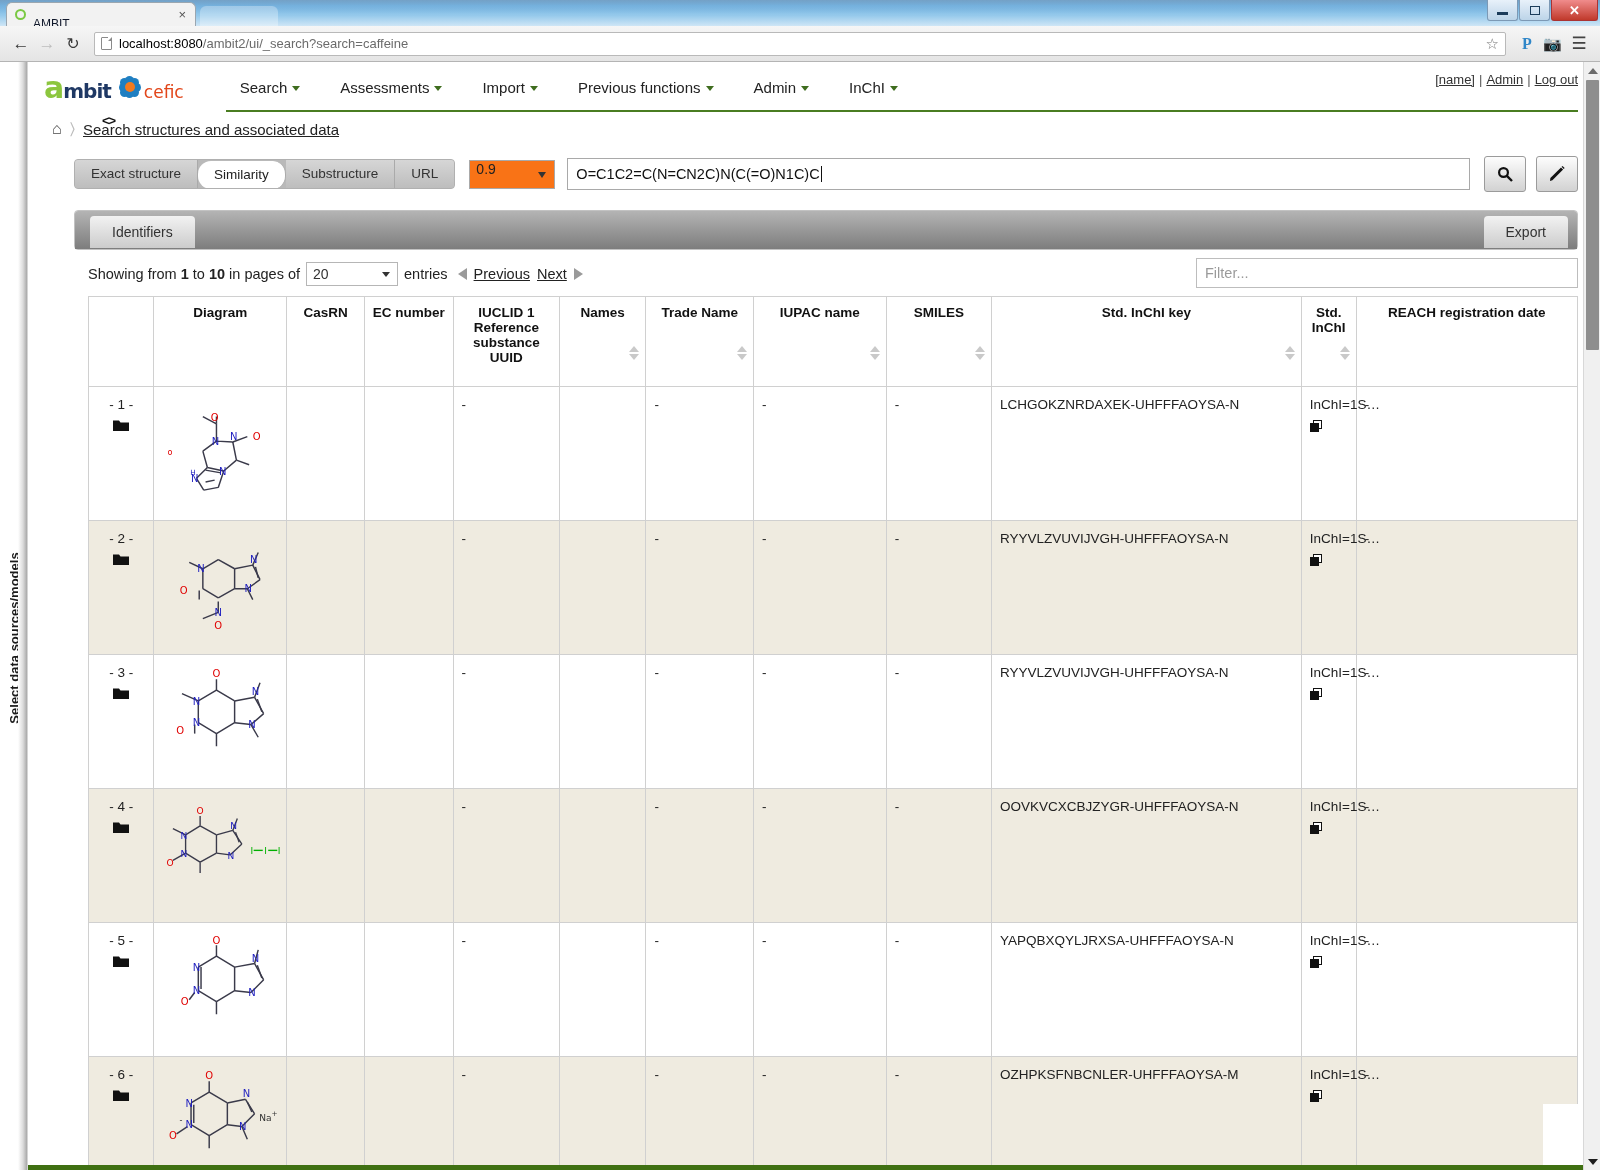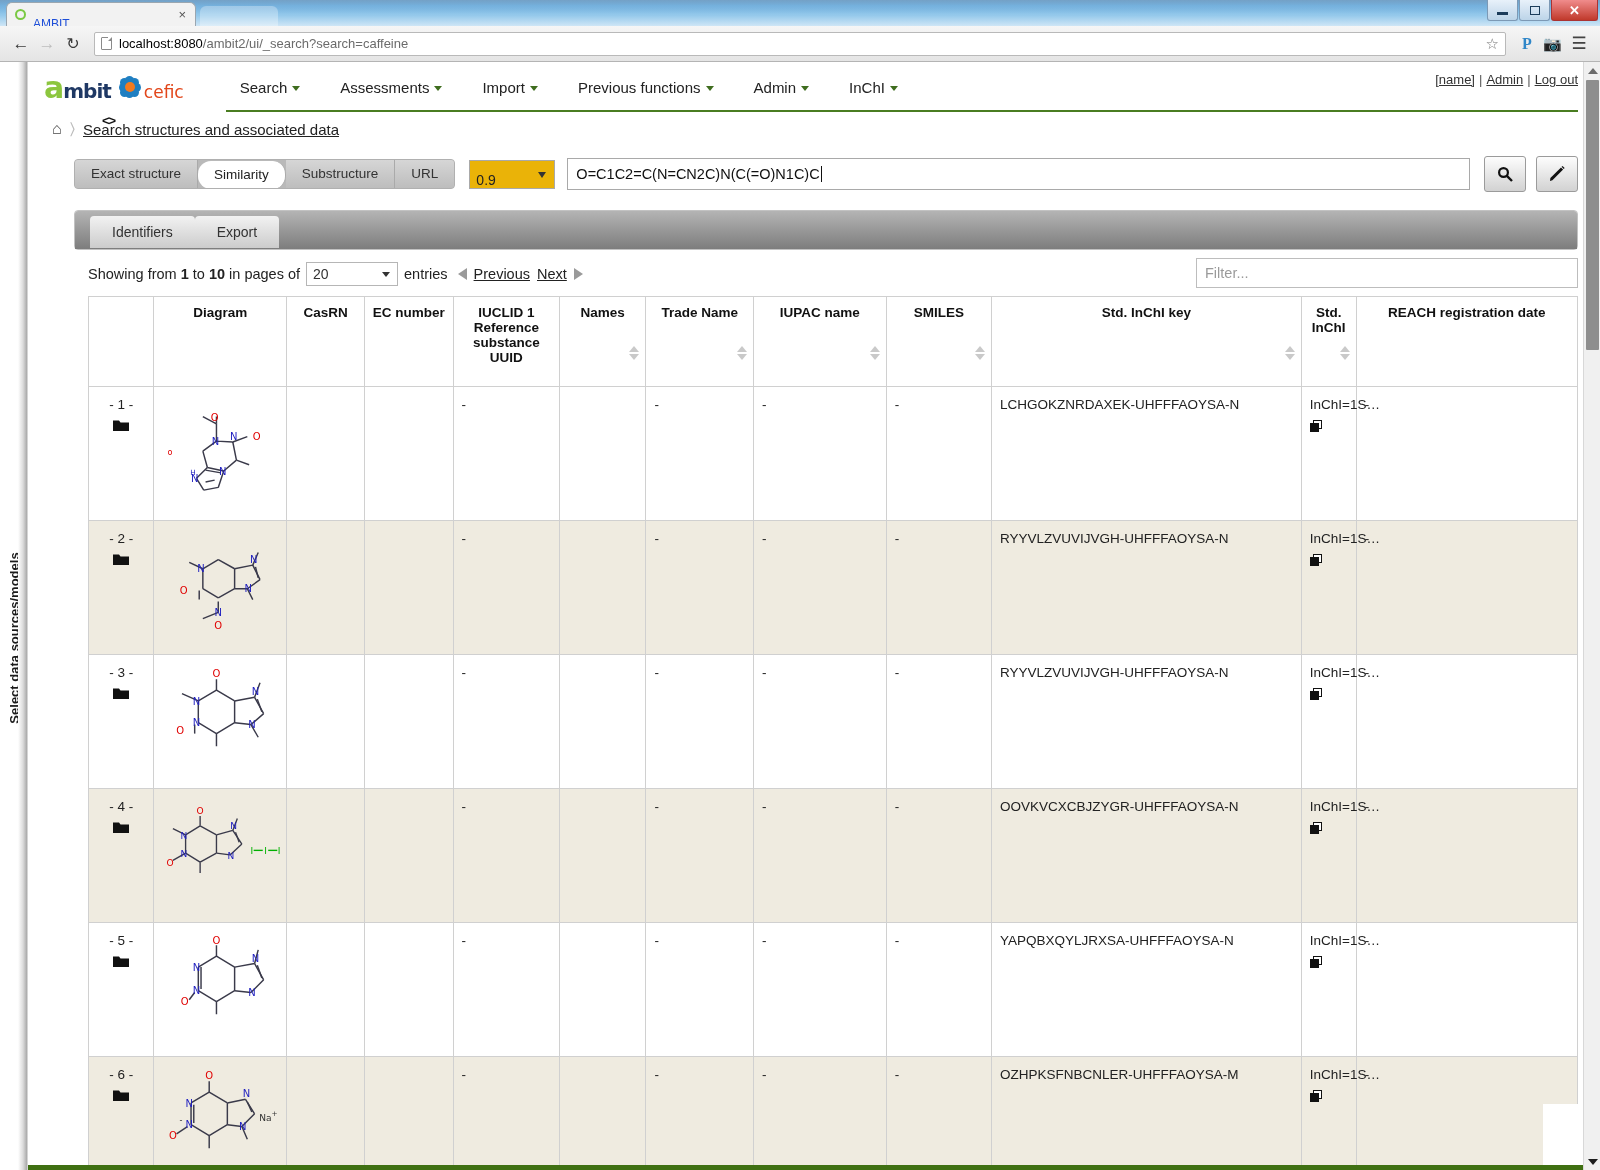--- a/index.html
+++ b/index.html
@@ -33,21 +33,21 @@
     z-index: 3;
   }
   .tab-favicon {
     width: 14px; height: 14px; margin-right: 6px;
     display:flex;align-items:center;justify-content:center;
   }
   .tab-favicon .ring {
     width: 11px; height: 11px; border: 2.2px solid #7ac943;
     border-radius: 50%;
   }
-  .tab-title { font-size: 12px; color: #1d4ed8; flex: 1; white-space: nowrap; overflow: hidden; margin-top: 18px; }
+  .tab-title { font-size: 12px; color: #0f172a; flex: 1; white-space: nowrap; overflow: hidden; margin-top: 18px; }
   .tab-close { font-size: 13px; color: #555; padding: 0 3px; cursor: default; }
   .tab-ghost {
     position: absolute; left: 200px; top: 6px; width: 78px; height: 20px;
     background: rgba(255,255,255,0.30);
     border-radius: 6px 6px 0 0;
     z-index:2;
   }
   .win-controls {
     position: absolute; right: 2px; top: 0;
     display: flex; height: 22px; z-index: 5;
@@ -217,23 +217,23 @@
   }
   .seg:last-child { border-right: none; }
   .seg.active {
     background: #fff; color: #222;
     border-radius: 13px;
     margin: 1px 0;
   }
   .sim-select {
     margin-left: 14px;
     width: 86px; height: 29px;
-    border: 1px solid #a9a9a9; background: #eab308;
+    border: 1px solid #a9a9a9; background: #f97316;
     font-size: 14px; color: #222;
-    display: flex; align-items: flex-end; padding: 0 6px;
+    display: flex; align-items: flex-start; padding: 0 6px;
     position: relative;
   }
   .sim-select .sel-caret {
     position:absolute; right: 8px; top: 11px;
     border-left: 4px solid transparent; border-right: 4px solid transparent;
     border-top: 6px solid #333;
   }
   .smiles-input {
     flex: 1; margin-left: 12px; height: 32px;
     border: 1px solid #a9a9a9; background: #fff;
@@ -257,20 +257,21 @@
     border: 1px solid #c2c2c2;
     border-radius: 4px;
     background: #fff;
   }
   .tabstrip {
     height: 38px;
     background: linear-gradient(to bottom, #b4b4b4, #7d7d7d);
     border-radius: 3px 3px 0 0;
     display: flex; align-items: flex-end;
     padding: 0 3px;
+    justify-content: space-between;
   }
   .pill {
     height: 32px; line-height: 32px;
     padding: 0 22px;
     font-size: 14px; color: #333;
     background: linear-gradient(to bottom, #f2f2f2, #cccccc);
     border-radius: 4px 4px 0 0;
     margin-bottom: 1px;
   }
   .pill.ident { margin-left: 12px; }

